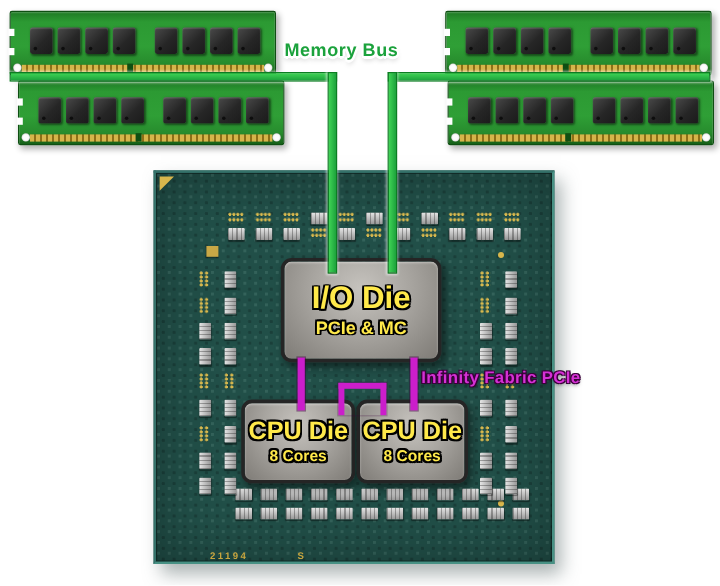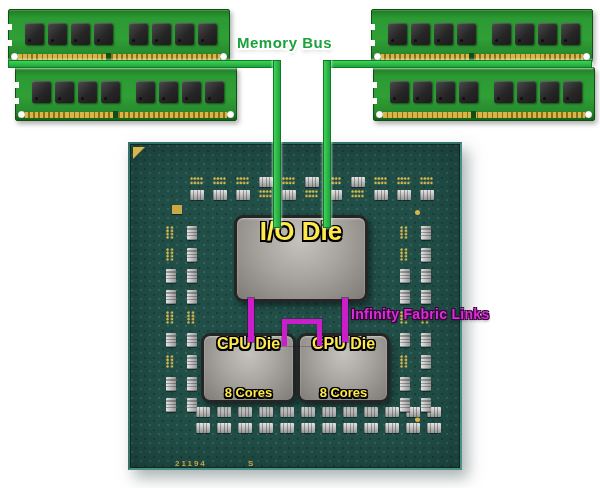--- a/index.html
+++ b/index.html
@@ -59,29 +59,29 @@
         background-image:repeating-linear-gradient(90deg,rgba(30,30,30,0.35) 0 1px,rgba(0,0,0,0) 1px 3.5px),
                          linear-gradient(180deg,#e6e6e6,#969696);}
   .cl.s.v{width:10px;height:14px;
         background-image:repeating-linear-gradient(0deg,rgba(30,30,30,0.35) 0 1px,rgba(0,0,0,0) 1px 3.5px),
                          linear-gradient(90deg,#e6e6e6,#969696);}
 
   
   .die{position:absolute;z-index:6;border:3px solid #252525;border-radius:9px;box-sizing:border-box;
        background:radial-gradient(ellipse at 50% 28%,#c6c3be 0%,#a8a5a0 45%,#7e7b76 100%);
        box-shadow:3px 4px 7px rgba(0,0,0,0.45), inset 0 1px 2px rgba(255,255,255,0.45);
-       display:flex;flex-direction:column;align-items:center;justify-content:space-between;text-align:center;}
+       display:flex;flex-direction:column;align-items:center;justify-content:center;text-align:center;}
   .die .t1,.die .t2{color:#ffe94a;font-weight:bold;line-height:1.05;
        text-shadow:-1.5px -1.5px 0 #000,1.5px -1.5px 0 #000,-1.5px 1.5px 0 #000,1.5px 1.5px 0 #000,
                    -1.5px 0 0 #000,1.5px 0 0 #000,0 -1.5px 0 #000,0 1.5px 0 #000;}
   #die-io{left:234px;top:215px;width:134px;height:87px;}
   #die-io .t1{font-size:26px;} #die-io .t2{font-size:15px;margin-top:3px;}
   #die-cpu-left{left:201px;top:333px;width:95px;height:70px;}
   #die-cpu-right{left:297px;top:333px;width:93px;height:70px;}
-  .cpu .t1{font-size:16px;} .cpu .t2{font-size:13px;margin-top:2px;}
+  .cpu .t1{font-size:21px;} .cpu .t2{font-size:13px;margin-top:2px;}
 
   
   .fab{position:absolute;background:#cb1ecb;z-index:9;box-shadow:0 0 0 1px rgba(60,0,60,0.45);}
   #fab-bracket{position:absolute;left:282px;top:319px;width:30px;height:22px;z-index:9;background:none;
         border:5px solid #cb1ecb;border-bottom:none;box-shadow:none;outline:1px solid rgba(60,0,60,0.25);}
 
   
   .lbl{position:absolute;font-weight:bold;white-space:nowrap;z-index:20;}
   #lbl-membus{left:237px;top:34px;font-size:15px;color:#1ba23c;letter-spacing:0.5px;
         text-shadow:-2px 0 0 #fff,2px 0 0 #fff,0 -2px 0 #fff,0 2px 0 #fff,
@@ -266,30 +266,31 @@
         <div class="cl s v" style="left: 57px; top: 254px;"></div>
         <div class="cl s v" style="left: 270px; top: 254px;"></div>
         <div class="cl s v" style="left: 291px; top: 254px;"></div>
       </div>
     <div class="marking" style="left:45px;top:315px;">21194</div>
     <div class="marking" style="left:118px;top:315px;">S</div>
   </div>
 
   <div class="die" id="die-io">
     <div class="t1">I/O Die</div>
+    <div class="t2">PCIe &amp; MC</div>
   </div>
   <div class="die cpu" id="die-cpu-left">
     <div class="t1">CPU Die</div>
     <div class="t2">8 Cores</div>
   </div>
   <div class="die cpu" id="die-cpu-right">
     <div class="t1">CPU Die</div>
     <div class="t2">8 Cores</div>
   </div>
 
   <div class="fab" style="left:248px;top:298px;width:6px;height:44px;"></div>
   <div class="fab" style="left:342px;top:298px;width:6px;height:44px;"></div>
   <div id="fab-bracket"></div>
 
   <div class="lbl" id="lbl-membus">Memory Bus</div>
-  <div class="lbl" id="lbl-fabric">Infinity Fabric Links</div>
+  <div class="lbl" id="lbl-fabric">Infinity Fabric PCIe</div>
 
 </div>
 
 </body></html>

